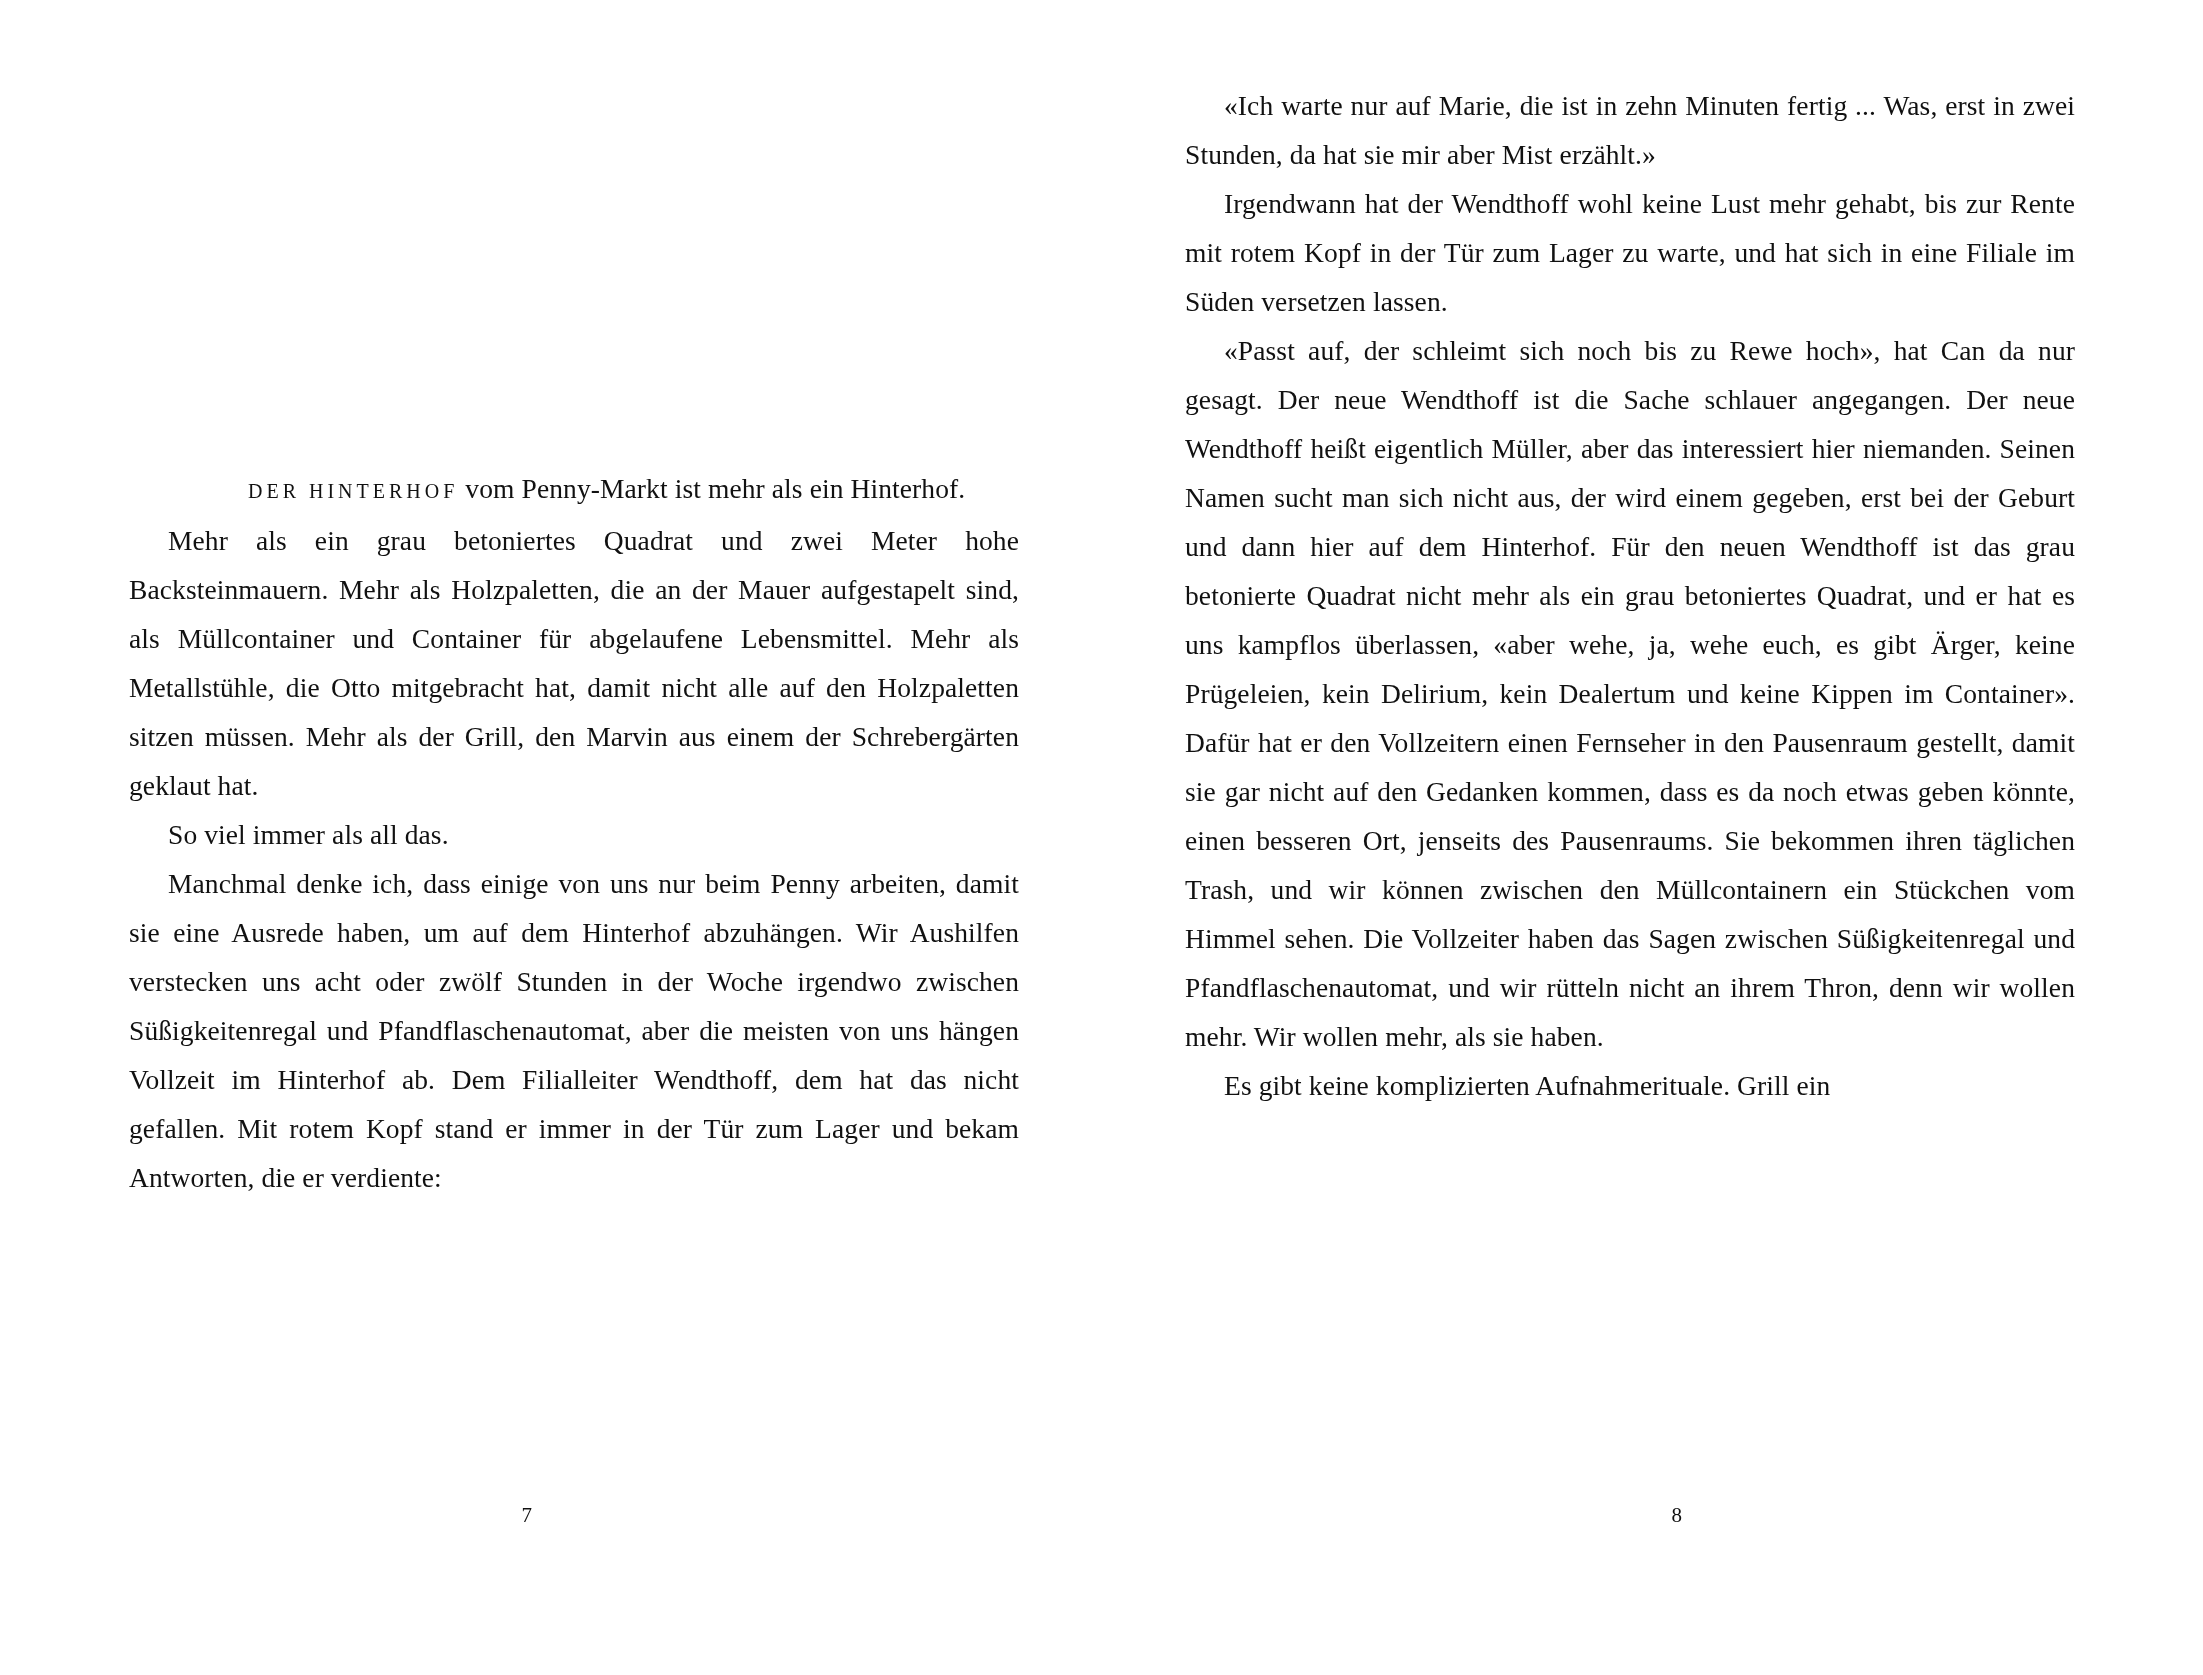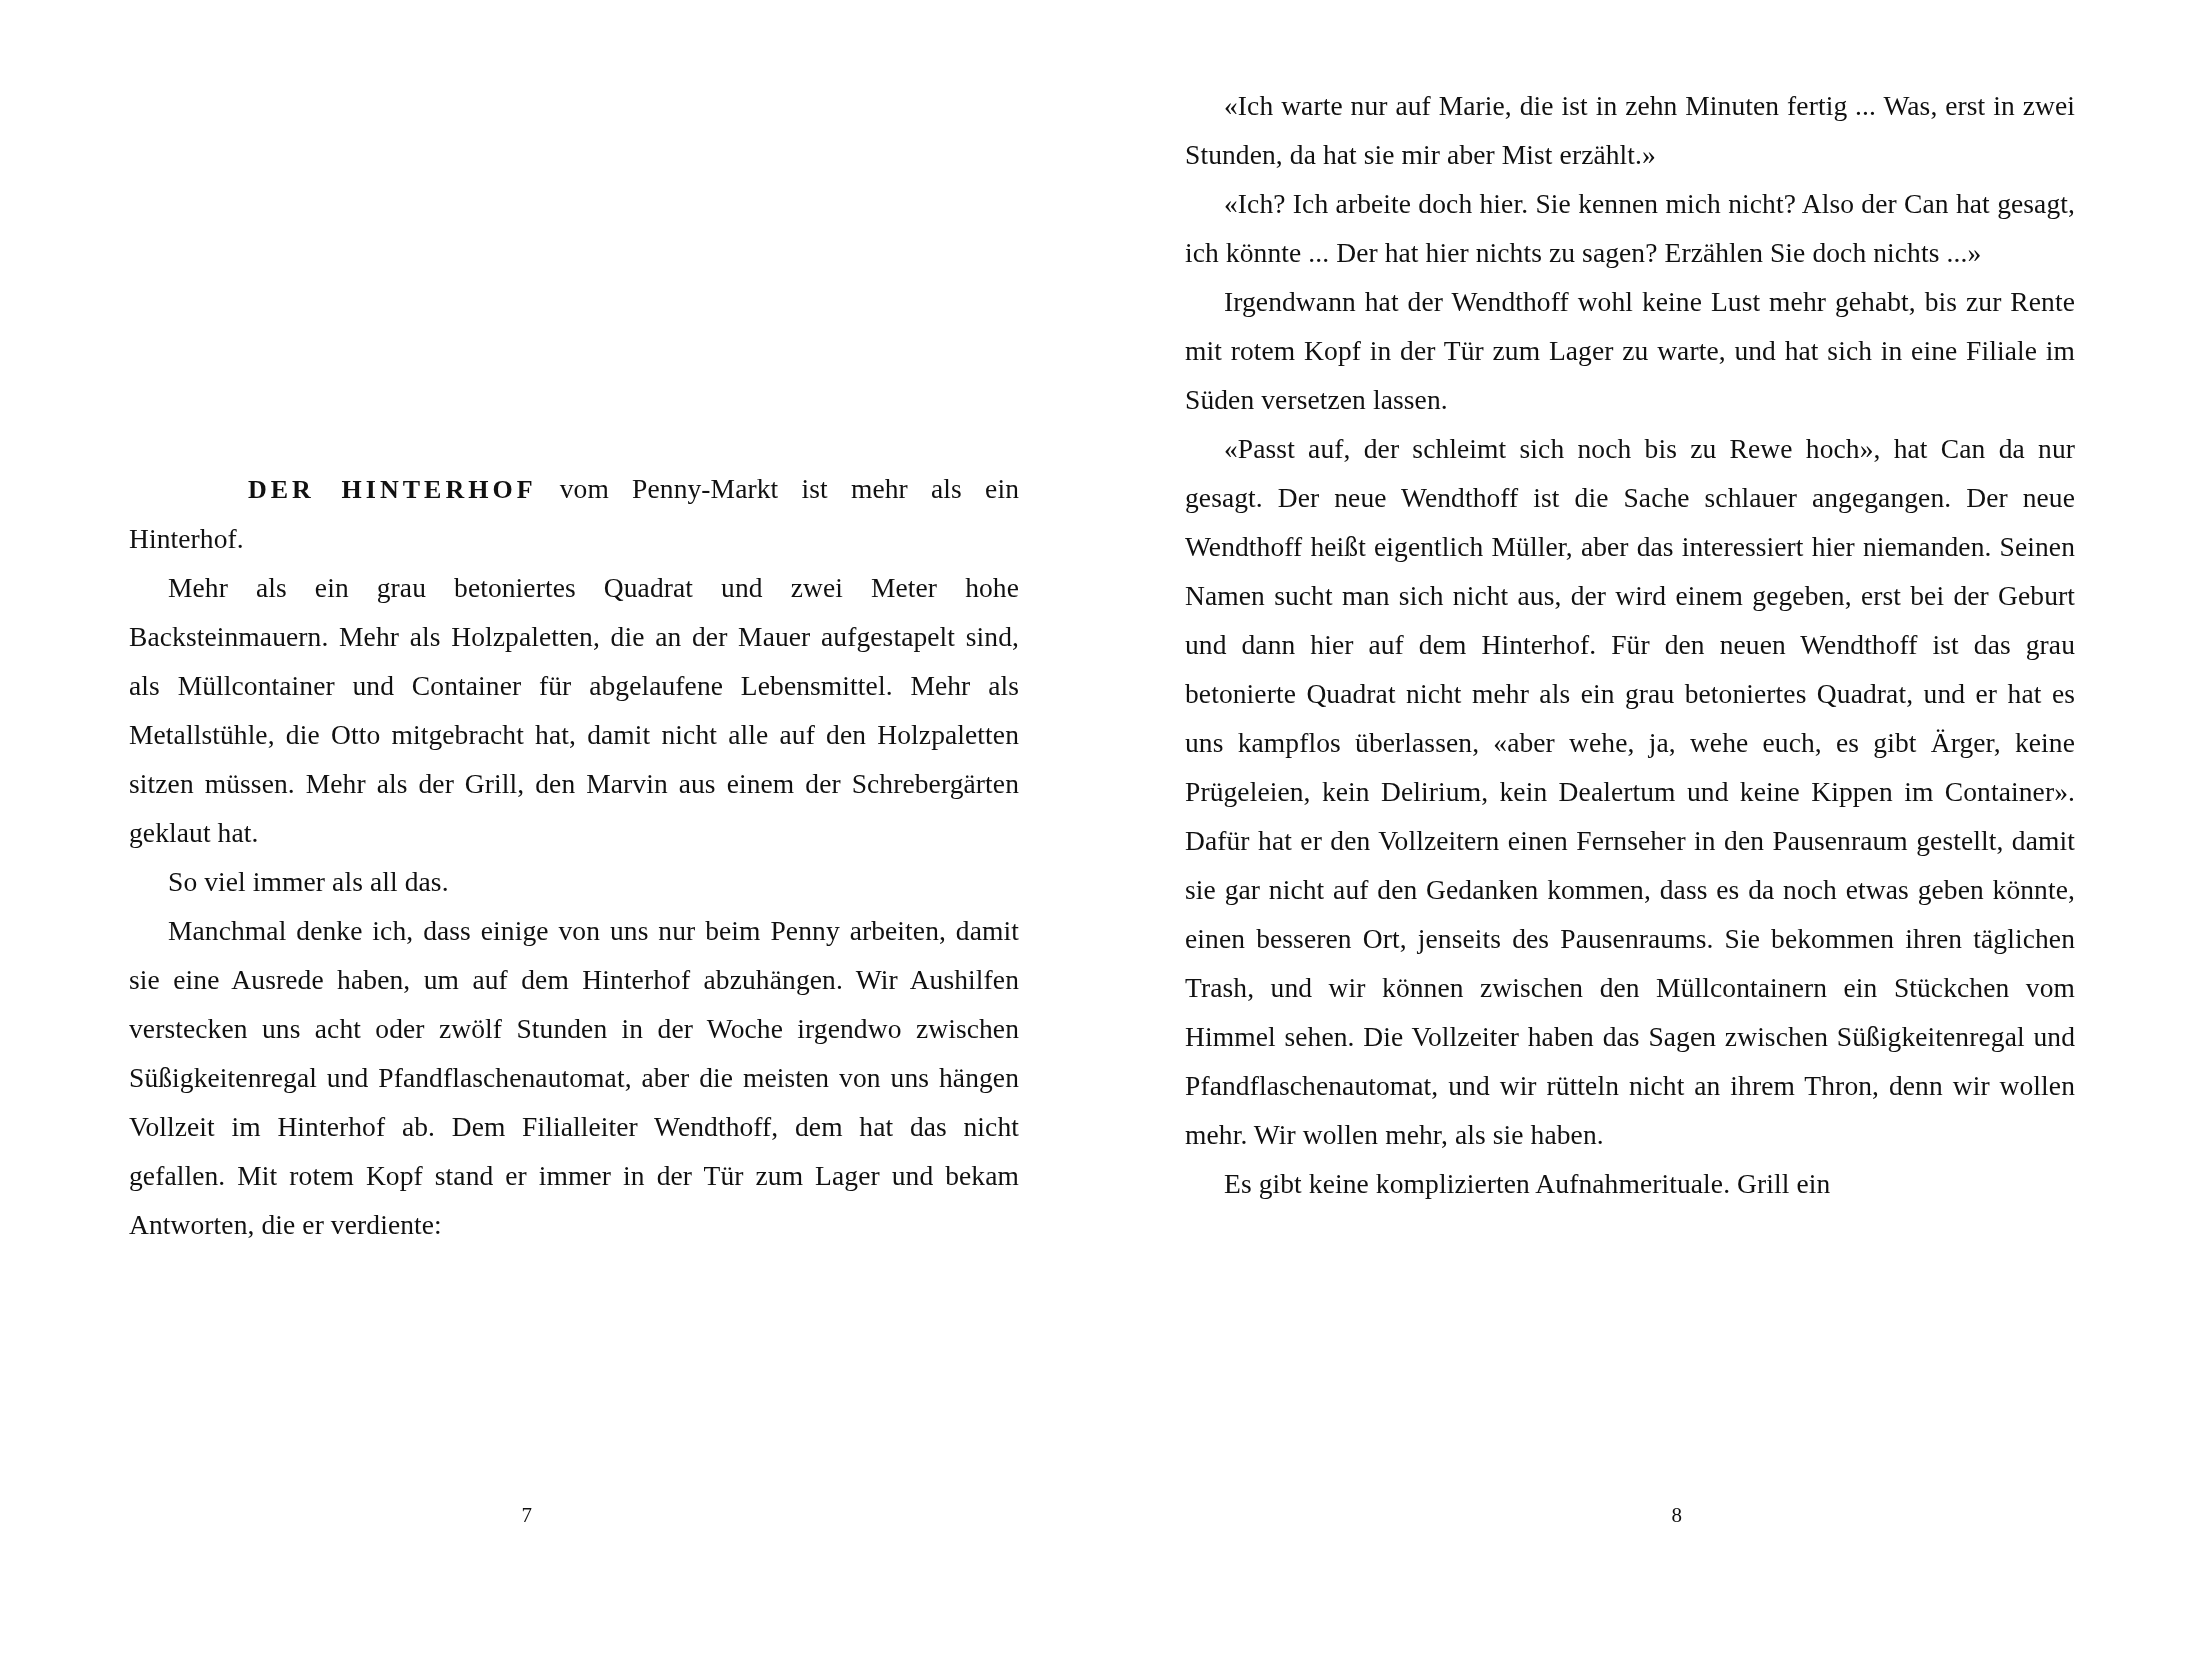--- a/index.html
+++ b/index.html
@@ -57,23 +57,23 @@
     hyphens: manual;
     letter-spacing: 0.1px;
   }
   p.indent {
     text-indent: 39px;
   }
   .dropcap-line {
     text-indent: 0;
   }
   .chapter-open {
-    font-size: 26px;
+    font-size: 20px;
     letter-spacing: 4px;
-    font-weight: 700;
+    font-weight: 400;
   }
   .opening-pad {
     display: inline-block;
     width: 119px;
   }
   .folio {
     position: absolute;
     bottom: 147px;
     width: 100%;
     left: 0;
@@ -96,21 +96,20 @@
       <p class="indent">Mehr als ein grau betoniertes Quadrat und zwei Meter hohe Backsteinmauern. Mehr als Holzpaletten, die an der Mauer aufgestapelt sind, als Müllcontainer und Container für abgelaufene Lebensmittel. Mehr als Metallstühle, die Otto mitgebracht hat, damit nicht alle auf den Holzpaletten sitzen müssen. Mehr als der Grill, den Marvin aus einem der Schrebergärten geklaut hat.</p>
       <p class="indent">So viel immer als all das.</p>
       <p class="indent">Manchmal denke ich, dass einige von uns nur beim Penny arbeiten, damit sie eine Ausrede haben, um auf dem Hinterhof abzuhängen. Wir Aushilfen verstecken uns acht oder zwölf Stunden in der Woche irgendwo zwischen Süßigkeitenregal und Pfandflaschenautomat, aber die meisten von uns hängen Vollzeit im Hinterhof ab. Dem Filialleiter Wendthoff, dem hat das nicht gefallen. Mit rotem Kopf stand er immer in der Tür zum Lager und bekam Antworten, die er verdiente:</p>
     </div>
     <div class="folio">7</div>
   </div>
 
   <div class="page page-right">
     <div class="textblock">
       <p class="indent">«Ich warte nur auf Marie, die ist in zehn Minuten fertig ... Was, erst in zwei Stunden, da hat sie mir aber Mist erzählt.»</p>
-      <p class="indent">«Ich? Ich arbeite doch hier. Sie kennen mich nicht? Also der Can hat gesagt, ich könnte ... Der hat hier nichts zu sagen? Erzählen Sie doch nichts ...»</p>
       <p class="indent">Irgendwann hat der Wendthoff wohl keine Lust mehr gehabt, bis zur Rente mit rotem Kopf in der Tür zum Lager zu warte, und hat sich in eine Filiale im Süden versetzen lassen.</p>
       <p class="indent">«Passt auf, der schleimt sich noch bis zu Rewe hoch», hat Can da nur gesagt. Der neue Wendthoff ist die Sache schlauer angegangen. Der neue Wendthoff heißt eigentlich Müller, aber das interessiert hier niemanden. Seinen Namen sucht man sich nicht aus, der wird einem gegeben, erst bei der Geburt und dann hier auf dem Hinterhof. Für den neuen Wendthoff ist das grau betonierte Quadrat nicht mehr als ein grau betoniertes Quadrat, und er hat es uns kampflos überlassen, «aber wehe, ja, wehe euch, es gibt Ärger, keine Prügeleien, kein Delirium, kein Dealertum und keine Kippen im Container». Dafür hat er den Vollzeitern einen Fernseher in den Pausenraum gestellt, damit sie gar nicht auf den Gedanken kommen, dass es da noch etwas geben könnte, einen besseren Ort, jenseits des Pausenraums. Sie bekommen ihren täglichen Trash, und wir können zwischen den Müllcontainern ein Stückchen vom Himmel sehen. Die Vollzeiter haben das Sagen zwischen Süßigkeitenregal und Pfandflaschenautomat, und wir rütteln nicht an ihrem Thron, denn wir wollen mehr. Wir wollen mehr, als sie haben.</p>
       <p class="indent">Es gibt keine komplizierten Aufnahmerituale. Grill ein</p>
     </div>
     <div class="folio">8</div>
   </div>
 
 </div>
 
 

